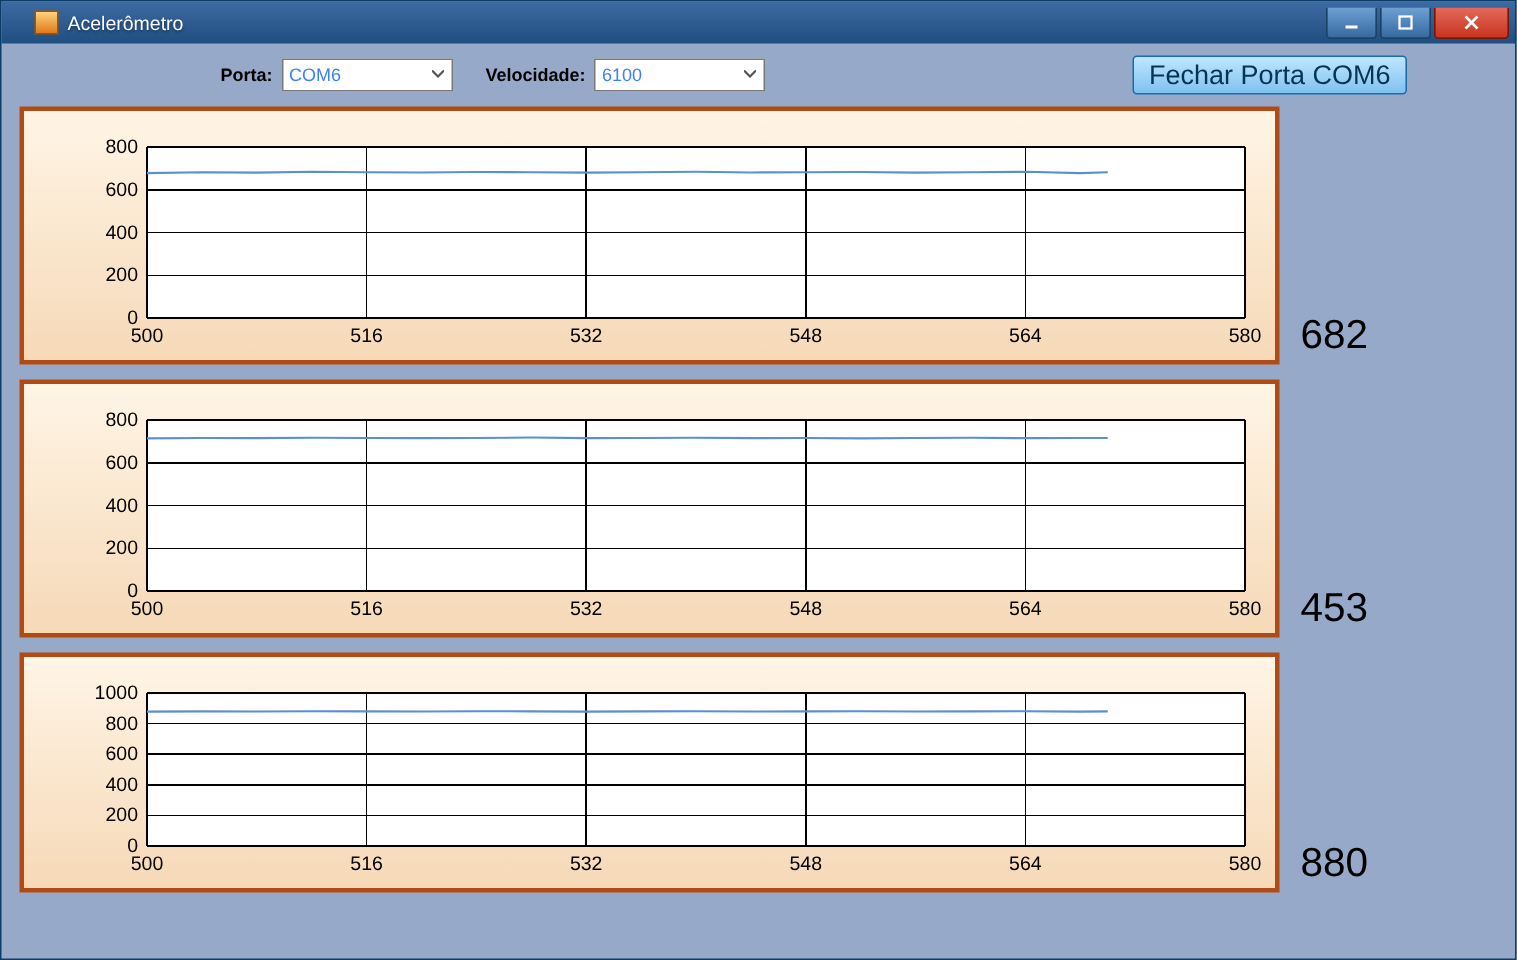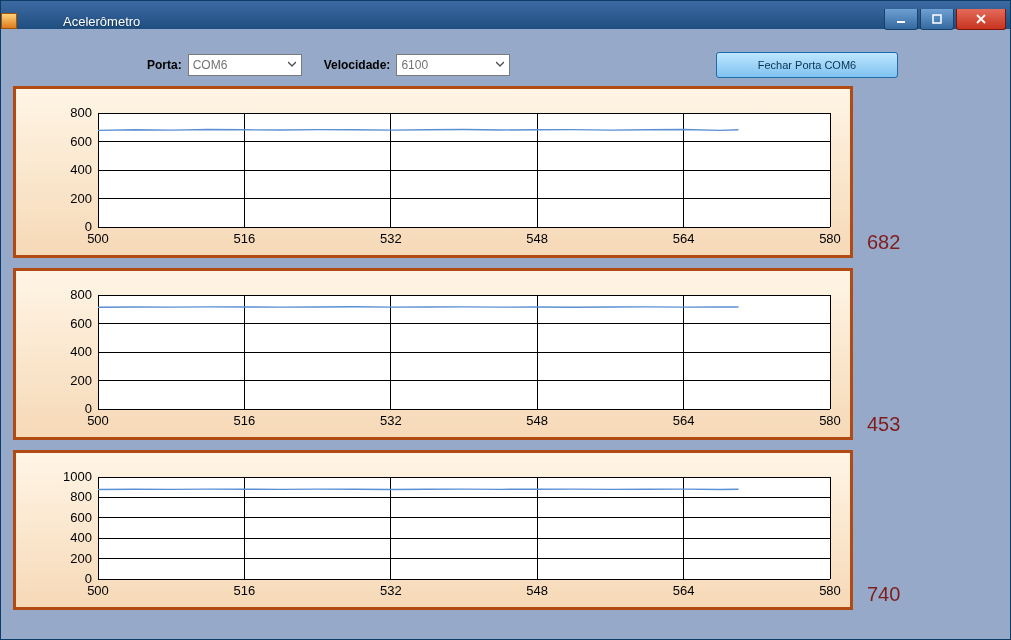--- a/index.html
+++ b/index.html
@@ -2,60 +2,60 @@
 <html><head>
 <meta charset="utf-8">
 <style>
   html, body { margin:0; padding:0; font-family:"Segoe UI", Tahoma, sans-serif; font-size:12px; }
   body { background:#96a9c8; width:1011px; height:640px; overflow:hidden; }
 
   
   .window { width:1011px; height:640px; border:1px solid #0b3e66; box-sizing:border-box;
             background:#96a9c8; position:relative; }
   .titlebar { height:28px; background:linear-gradient(#3e6aa3,#1f4e80);
-              display:flex; align-items:flex-end; color:#fff; font-size:13px;
-              padding-left:0; user-select:none;gap:40px; }
+              display:flex; align-items:center; color:#fff; font-size:13px;
+              padding-left:22px; user-select:none; }
   .titlebar .app-icon { width:16px; height:16px; margin-right:6px;
                          background:linear-gradient(#ffd27a,#e07a1b); border:1px solid #a35400;
                          box-sizing:border-box; display:inline-block; }
   .titlebar .title-text { flex:1; text-shadow:0 1px 2px rgba(0,0,0,.4); }
   .win-buttons { display:flex; height:20px; margin-right:4px; }
   .win-btn { width:32px; height:20px; margin-left:2px; border:1px solid #184266;
              border-top:none; border-radius:0 0 3px 3px;
              background:linear-gradient(#6fa0d4,#356aa0); color:#fff;
              display:flex; align-items:center; justify-content:center; font-size:12px;
              cursor:pointer; }
   .win-btn.close { background:linear-gradient(#e46a5a,#c83420); border-color:#7a1408; width:48px; }
   .win-btn svg { pointer-events:none; }
 
   
-  .controls { display:flex; align-items:center; gap:6px; padding:23px 10px 4px 10px;text-align:center; }
+  .controls { display:flex; align-items:center; gap:6px; padding:8px 10px 4px 10px;text-align:center; }
   .controls .spacer-left { width:130px; }
   .ctrl-label { font-weight:bold; }
   .combo { display:inline-flex; align-items:center; background:#fff; border:1px solid #7a7a7a;
-           height:20px; padding:0 18px 0 4px; min-width:90px; position:relative; color:#737373; }
+           height:20px; padding:0 18px 0 4px; min-width:90px; position:relative; color:#3b82f6; }
   .combo .chev { position:absolute; right:2px; top:2px; width:14px; height:14px;
                  display:flex; align-items:center; justify-content:center; color:#555; }
   .ctrl-gap { flex:1; }
   .action-btn { min-width:160px; height:24px; background:linear-gradient(#bfe6ff,#7fc2f0);
                 border:1px solid #1f6aa8; border-radius:3px; padding:0 10px;
                 display:inline-flex; align-items:center; justify-content:center;
-                cursor:pointer; color:#063455; font-size:11px; margin-right:102px; }
+                cursor:pointer; color:#063455; font-size:18px; margin-right:62px; }
 
   
   .charts { padding:4px 12px 10px 12px; display:flex; flex-direction:column; gap:10px; }
   .chart-row { display:flex; align-items:flex-end; gap:14px; }
   .chart-card { flex:0 0 840px; height:172px; border:3px solid #b24a14;
                 background:linear-gradient(#fff5e6,#f6d9b7); position:relative;
                 box-sizing:border-box; }
   .chart-card.short { height:160px; }
   .grid line { stroke:#000; stroke-width:1; shape-rendering:crispEdges; }
   .series { stroke:#5b8fd4; stroke-width:1.4; fill:none; }
   .axis-text { font-family:"Segoe UI",Tahoma,sans-serif; font-size:13px; fill:#000; }
-  .readout { font-size:20px; color:#7f1d1d; margin-bottom:4px; min-width:60px; }
+  .readout { font-size:27px; color:#000000; margin-bottom:4px; min-width:60px; }
 </style>
 </head>
 <body>
 
 <div class="window">
 
   <div class="titlebar">
     <span class="app-icon"></span>
     <span class="title-text">Acelerômetro</span>
     <div class="win-buttons">
@@ -199,17 +199,17 @@
               <line x1="82" y1="126" x2="814" y2="126"></line>
               <line x1="82" y1="105.60000000000001" x2="814" y2="105.60000000000001"></line>
               <line x1="82" y1="85.19999999999999" x2="814" y2="85.19999999999999"></line>
               <line x1="82" y1="64.80000000000001" x2="814" y2="64.80000000000001"></line>
               <line x1="82" y1="44.39999999999999" x2="814" y2="44.39999999999999"></line>
               <line x1="82" y1="24" x2="814" y2="24"></line>
             </g>
             <path d="M82 36.444 L118.6 36.24 L155.2 36.342 L191.8 36.138 L228.4 36.24 L265 36.342 L301.6 36.138 L338.2 36.24 L374.8 36.444 L411.40000000000003 36.24 L448 36.138 L484.6 36.342 L521.2 36.24 L557.8 36.138 L594.4 36.342 L631 36.24 L667.6 36.138 L704.1999999999999 36.444 L722.5 36.24 " class="series"></path>
           </svg>
       </div>
-      <div class="readout">740</div>
+      <div class="readout">880</div>
     </div>
 
   </div>
 </div>
 
 </body></html>

